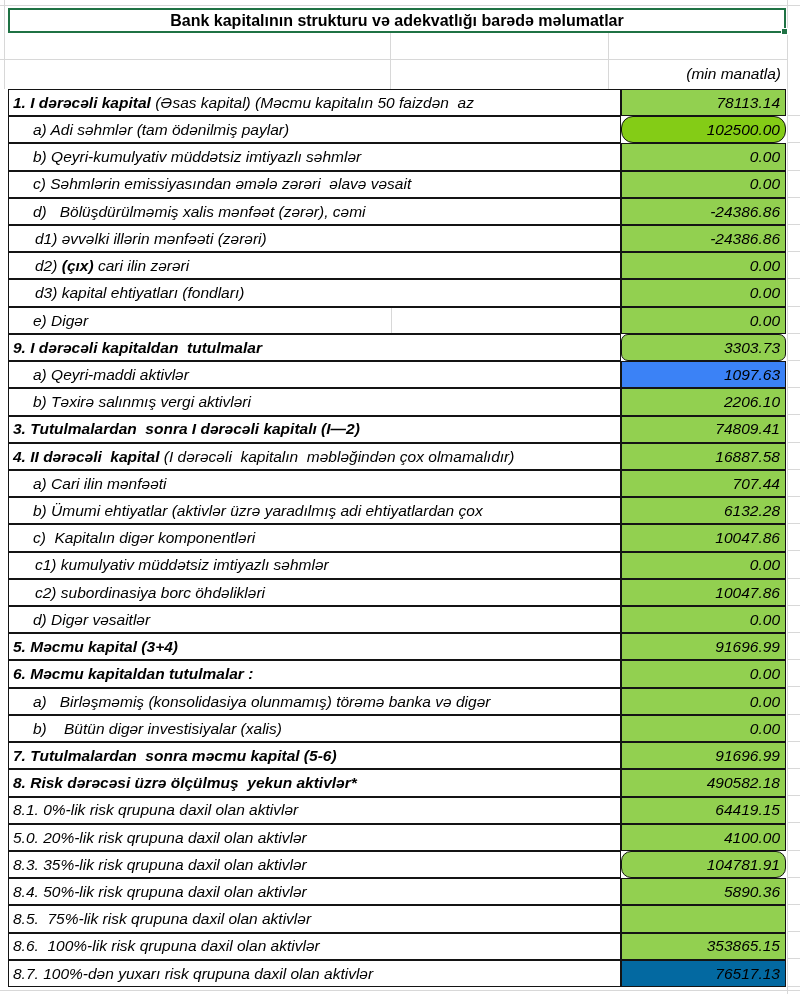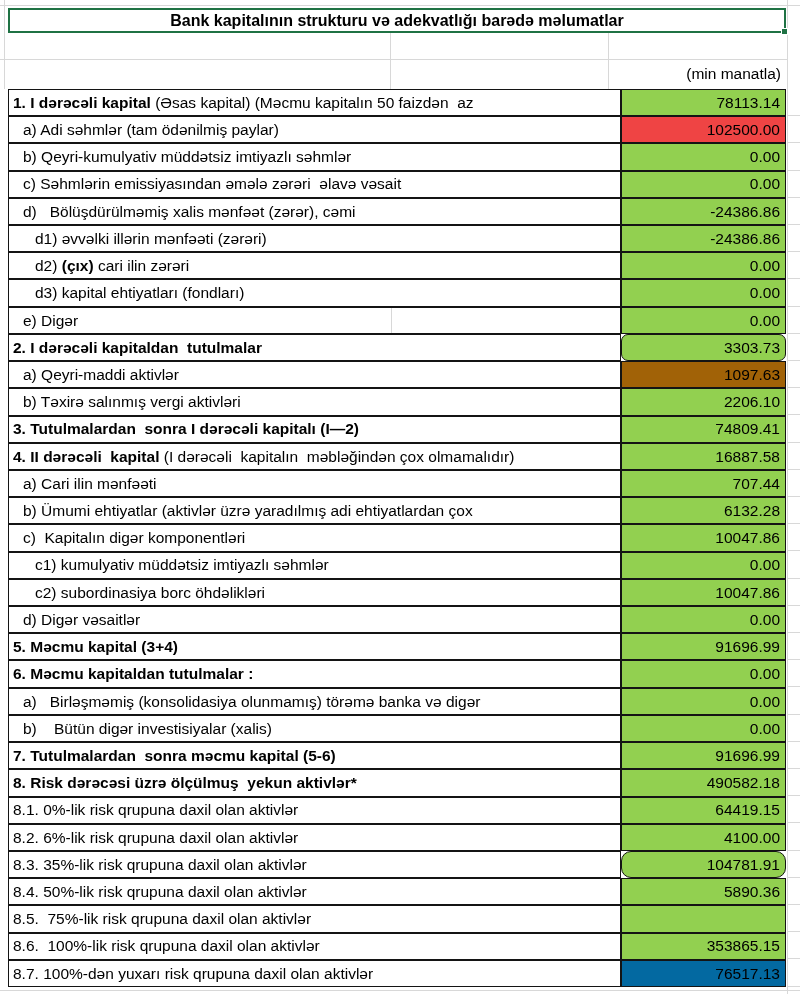--- a/index.html
+++ b/index.html
@@ -24,34 +24,34 @@
     display:flex;align-items:center;justify-content:center;
   }
   .title-cell .t{font-weight:700;font-size:16px;white-space:pre;}
   .fill-handle{
     position:absolute;right:-4px;bottom:-4px;width:7px;height:7px;
     background:#1F7244;border:1px solid #fff;
   }
   
   .units-note{
     position:absolute;top:59px;right:19px;height:29px;line-height:29px;
-    font-size:15.5px;white-space:pre;
+    font-style:italic;font-size:15.5px;white-space:pre;
   }
   
   .capital-table{
     position:absolute;left:8px;top:89px;width:692px;height:898px;
-    display:grid;grid-template-columns:613px 165px;grid-auto-rows:1fr;
+    display:grid;grid-template-columns:613px 165px;grid-auto-rows:1fr;font-style:italic;
   }
   .cell{
     border:1px solid #141414;display:flex;align-items:center;
     font-size:15.5px;line-height:1;overflow:hidden;white-space:pre;
     position:relative;
   }
   .lbl{background:#fff;padding-left:4px;}
-  .lbl.ind1{padding-left:14px;}
+  .lbl.ind1{padding-left:24px;}
   .lbl.ind2{padding-left:26px;}
   .val{justify-content:flex-end;padding-right:5px;}
   .b{font-weight:700;}
   .inner-gl{position:absolute;left:382px;top:0;bottom:0;width:1px;background:#d8d8d8;}
 </style>
 </head>
 <body>
 
 <div class="gl gl-h" style="left:0;top:5px;width:800px"></div>
 <div class="gl gl-h" style="left:0;top:59px;width:787px"></div>
@@ -66,39 +66,39 @@
   <span class="t">Bank kapitalının strukturu və adekvatlığı barədə məlumatlar</span>
   <div class="fill-handle" style="background: rgb(31, 114, 68);"></div>
 </div>
 
 <div class="units-note">(min manatla)</div>
 
 <div class="capital-table" id="capital-table">
     <div class="cell lbl"><span class="b">1. I dərəcəli kapital </span><span>(Əsas kapital) (Məcmu kapitalın 50 faizdən  az</span></div>
     <div class="cell val" style="background: rgb(146, 208, 80); padding-left: 23px;"><span>78113.14</span></div>
     <div class="cell lbl ind1"><span>a) Adi səhmlər (tam ödənilmiş paylar)</span></div>
-    <div class="cell val" style="background: #ef4444;"><span>102500.00</span></div>
+    <div class="cell val" style="background: #84cc16; border-radius: 12px;"><span>102500.00</span></div>
     <div class="cell lbl ind1"><span>b) Qeyri-kumulyativ müddətsiz imtiyazlı səhmlər</span></div>
     <div class="cell val" style="background: rgb(146, 208, 80);"><span>0.00</span></div>
     <div class="cell lbl ind1"><span>c) Səhmlərin emissiyasından əmələ zərəri  əlavə vəsait</span></div>
     <div class="cell val" style="background: rgb(146, 208, 80);"><span>0.00</span></div>
     <div class="cell lbl ind1"><span>d)   Bölüşdürülməmiş xalis mənfəət (zərər), cəmi</span></div>
     <div class="cell val" style="background: rgb(146, 208, 80);"><span>-24386.86</span></div>
     <div class="cell lbl ind2"><span>d1) əvvəlki illərin mənfəəti (zərəri)</span></div>
     <div class="cell val" style="background: rgb(146, 208, 80);"><span>-24386.86</span></div>
     <div class="cell lbl ind2"><span>d2) </span><span class="b">(çıx)</span><span> cari ilin zərəri</span></div>
     <div class="cell val" style="background: rgb(146, 208, 80);"><span>0.00</span></div>
     <div class="cell lbl ind2"><span>d3) kapital ehtiyatları (fondları)</span></div>
     <div class="cell val" style="background: rgb(146, 208, 80);"><span>0.00</span></div>
     <div class="cell lbl ind1"><span>e) Digər</span><div class="inner-gl"></div></div>
     <div class="cell val" style="background: rgb(146, 208, 80);"><span>0.00</span></div>
-    <div class="cell lbl"><span class="b">2. I dərəcəli kapitaldan  tutulmalar</span></div>
+    <div class="cell lbl"><span class="b">9. I dərəcəli kapitaldan  tutulmalar</span></div>
     <div class="cell val" style="background: rgb(146, 208, 80); border-radius: 7px;"><span>3303.73</span></div>
     <div class="cell lbl ind1"><span>a) Qeyri-maddi aktivlər</span></div>
-    <div class="cell val" style="background: #a16207; justify-content: flex-end;"><span>1097.63</span></div>
+    <div class="cell val" style="background: #3b82f6; justify-content: flex-end;"><span>1097.63</span></div>
     <div class="cell lbl ind1"><span>b) Təxirə salınmış vergi aktivləri</span></div>
     <div class="cell val" style="background: rgb(146, 208, 80);"><span>2206.10</span></div>
     <div class="cell lbl"><span class="b">3. Tutulmalardan  sonra I dərəcəli kapitalı (I—2)</span></div>
     <div class="cell val" style="background: rgb(146, 208, 80);"><span>74809.41</span></div>
     <div class="cell lbl"><span class="b">4. II dərəcəli  kapital </span><span>(I dərəcəli  kapitalın  məbləğindən çox olmamalıdır)</span></div>
     <div class="cell val" style="background: rgb(146, 208, 80);"><span>16887.58</span></div>
     <div class="cell lbl ind1"><span>a) Cari ilin mənfəəti</span></div>
     <div class="cell val" style="background: rgb(146, 208, 80);"><span>707.44</span></div>
     <div class="cell lbl ind1"><span>b) Ümumi ehtiyatlar (aktivlər üzrə yaradılmış adi ehtiyatlardan çox</span></div>
     <div class="cell val" style="background: rgb(146, 208, 80);"><span>6132.28</span></div>
@@ -117,21 +117,21 @@
     <div class="cell lbl ind1"><span>a)   Birləşməmiş (konsolidasiya olunmamış) törəmə banka və digər</span></div>
     <div class="cell val" style="background: rgb(146, 208, 80);"><span>0.00</span></div>
     <div class="cell lbl ind1"><span>b)    Bütün digər investisiyalar (xalis)</span></div>
     <div class="cell val" style="background: rgb(146, 208, 80);"><span>0.00</span></div>
     <div class="cell lbl"><span class="b">7. Tutulmalardan  sonra məcmu kapital (5-6)</span></div>
     <div class="cell val" style="background: rgb(146, 208, 80);"><span>91696.99</span></div>
     <div class="cell lbl"><span class="b">8. Risk dərəcəsi üzrə ölçülmuş  yekun aktivlər*</span></div>
     <div class="cell val" style="background: rgb(146, 208, 80); align-items: center;"><span>490582.18</span></div>
     <div class="cell lbl"><span>8.1. 0%-lik risk qrupuna daxil olan aktivlər</span></div>
     <div class="cell val" style="background: rgb(146, 208, 80);"><span>64419.15</span></div>
-    <div class="cell lbl"><span>8.2. 6%-lik risk qrupuna daxil olan aktivlər</span></div>
+    <div class="cell lbl"><span>5.0. 20%-lik risk qrupuna daxil olan aktivlər</span></div>
     <div class="cell val" style="background: rgb(146, 208, 80); padding-left: 47px;"><span>4100.00</span></div>
     <div class="cell lbl"><span>8.3. 35%-lik risk qrupuna daxil olan aktivlər</span></div>
     <div class="cell val" style="background: rgb(146, 208, 80); border-radius: 10px;"><span>104781.91</span></div>
     <div class="cell lbl"><span>8.4. 50%-lik risk qrupuna daxil olan aktivlər</span></div>
     <div class="cell val" style="background: rgb(146, 208, 80);"><span>5890.36</span></div>
     <div class="cell lbl"><span>8.5.  75%-lik risk qrupuna daxil olan aktivlər</span></div>
     <div class="cell val" style="background: rgb(146, 208, 80);"><span></span></div>
     <div class="cell lbl"><span>8.6.  100%-lik risk qrupuna daxil olan aktivlər</span></div>
     <div class="cell val" style="background: rgb(146, 208, 80);"><span>353865.15</span></div>
     <div class="cell lbl"><span>8.7. 100%-dən yuxarı risk qrupuna daxil olan aktivlər</span></div>

